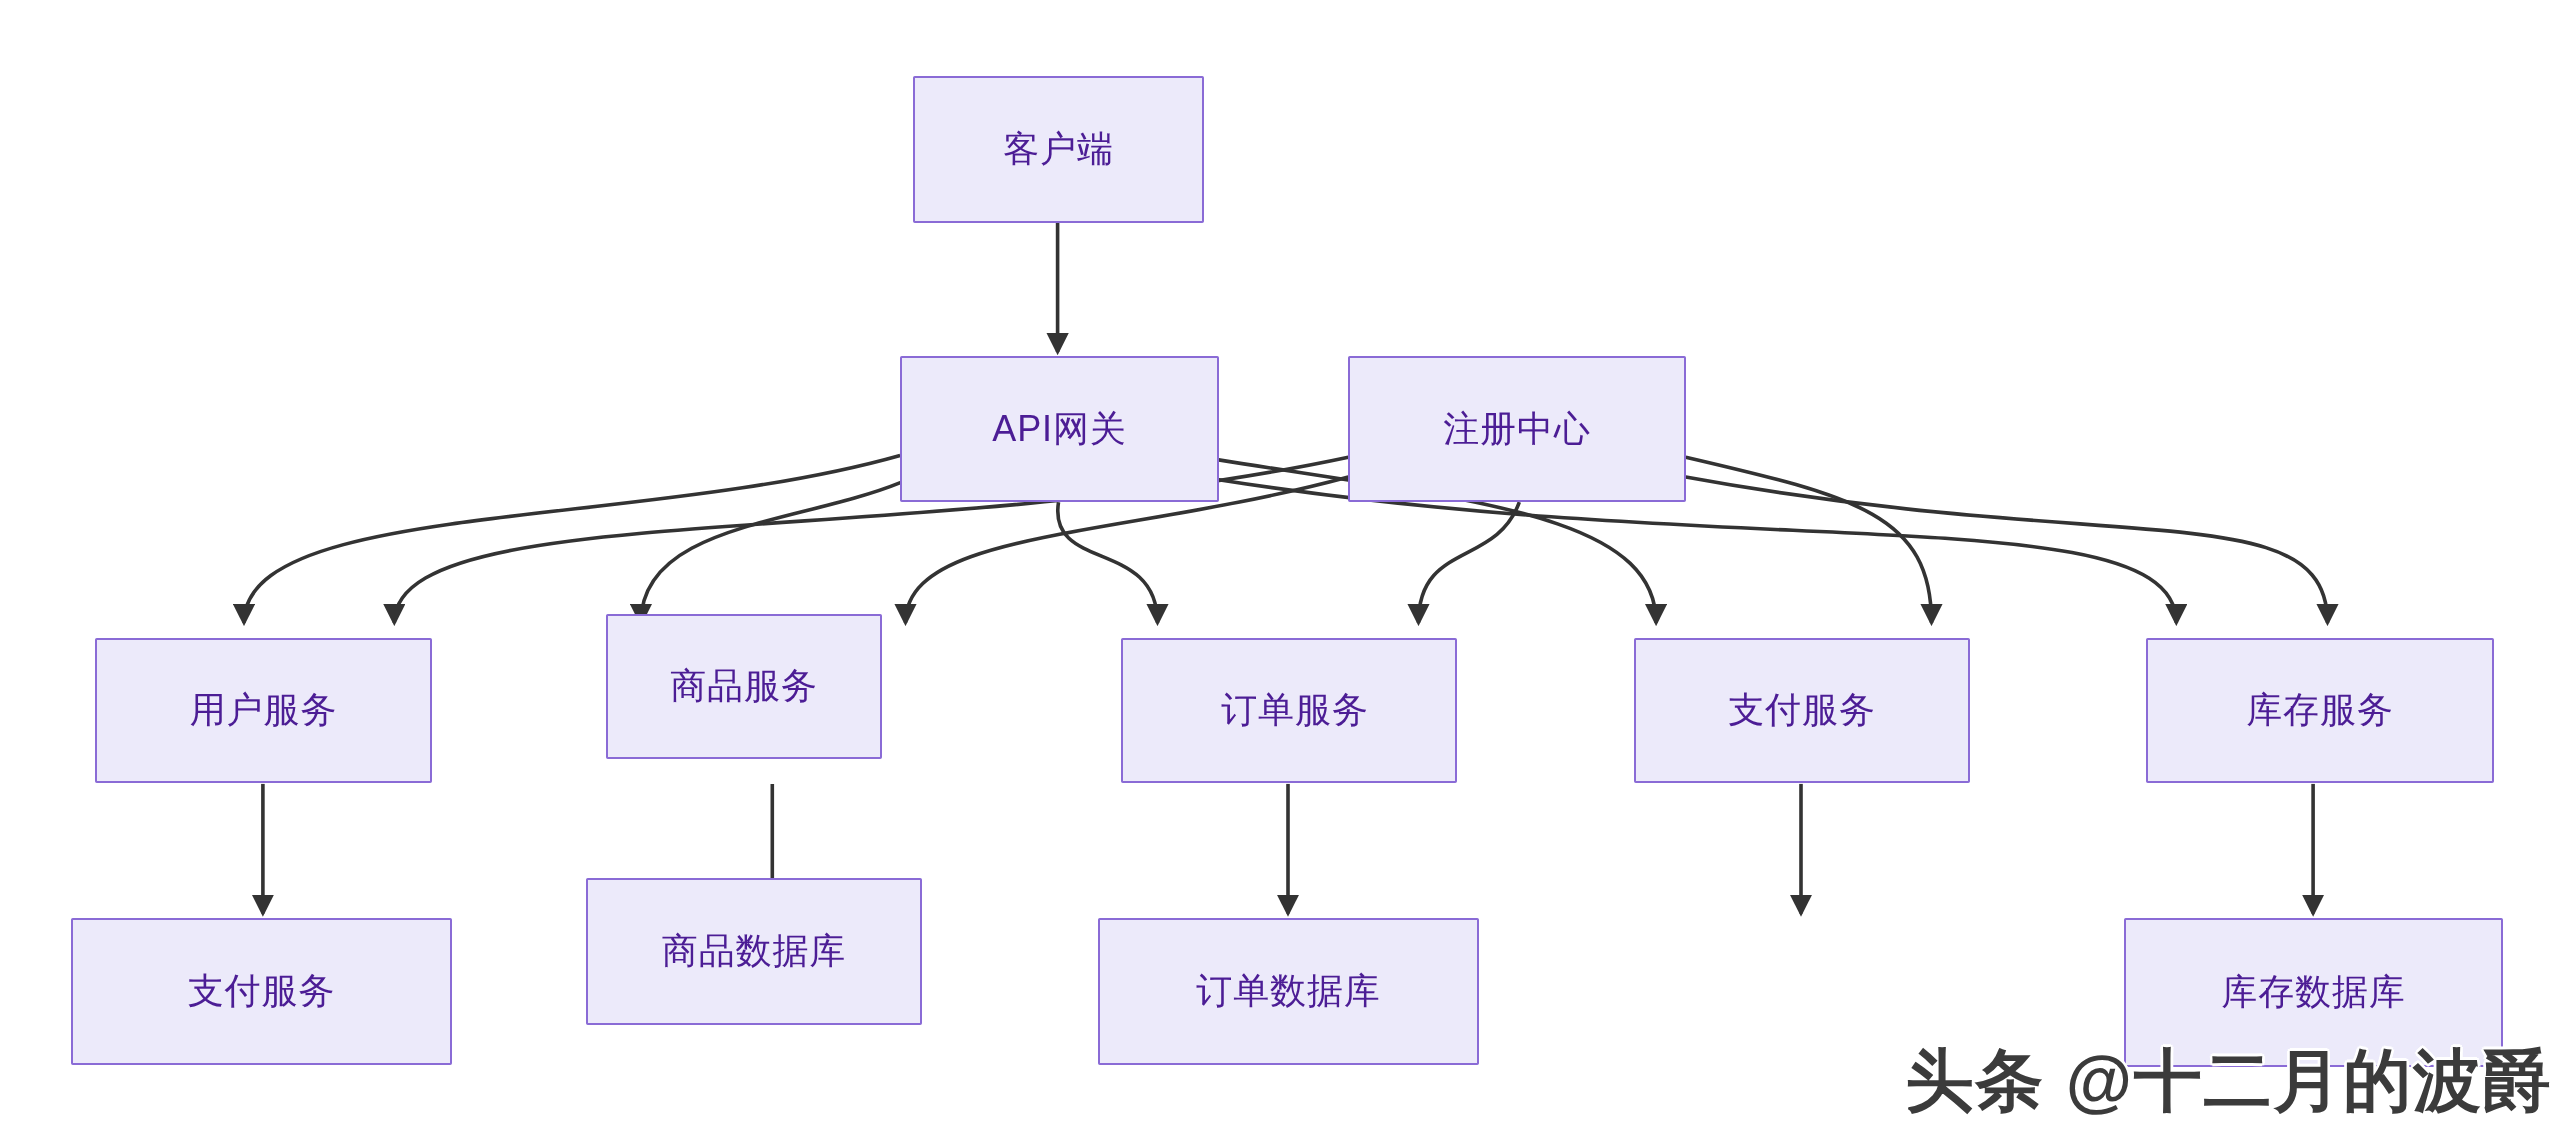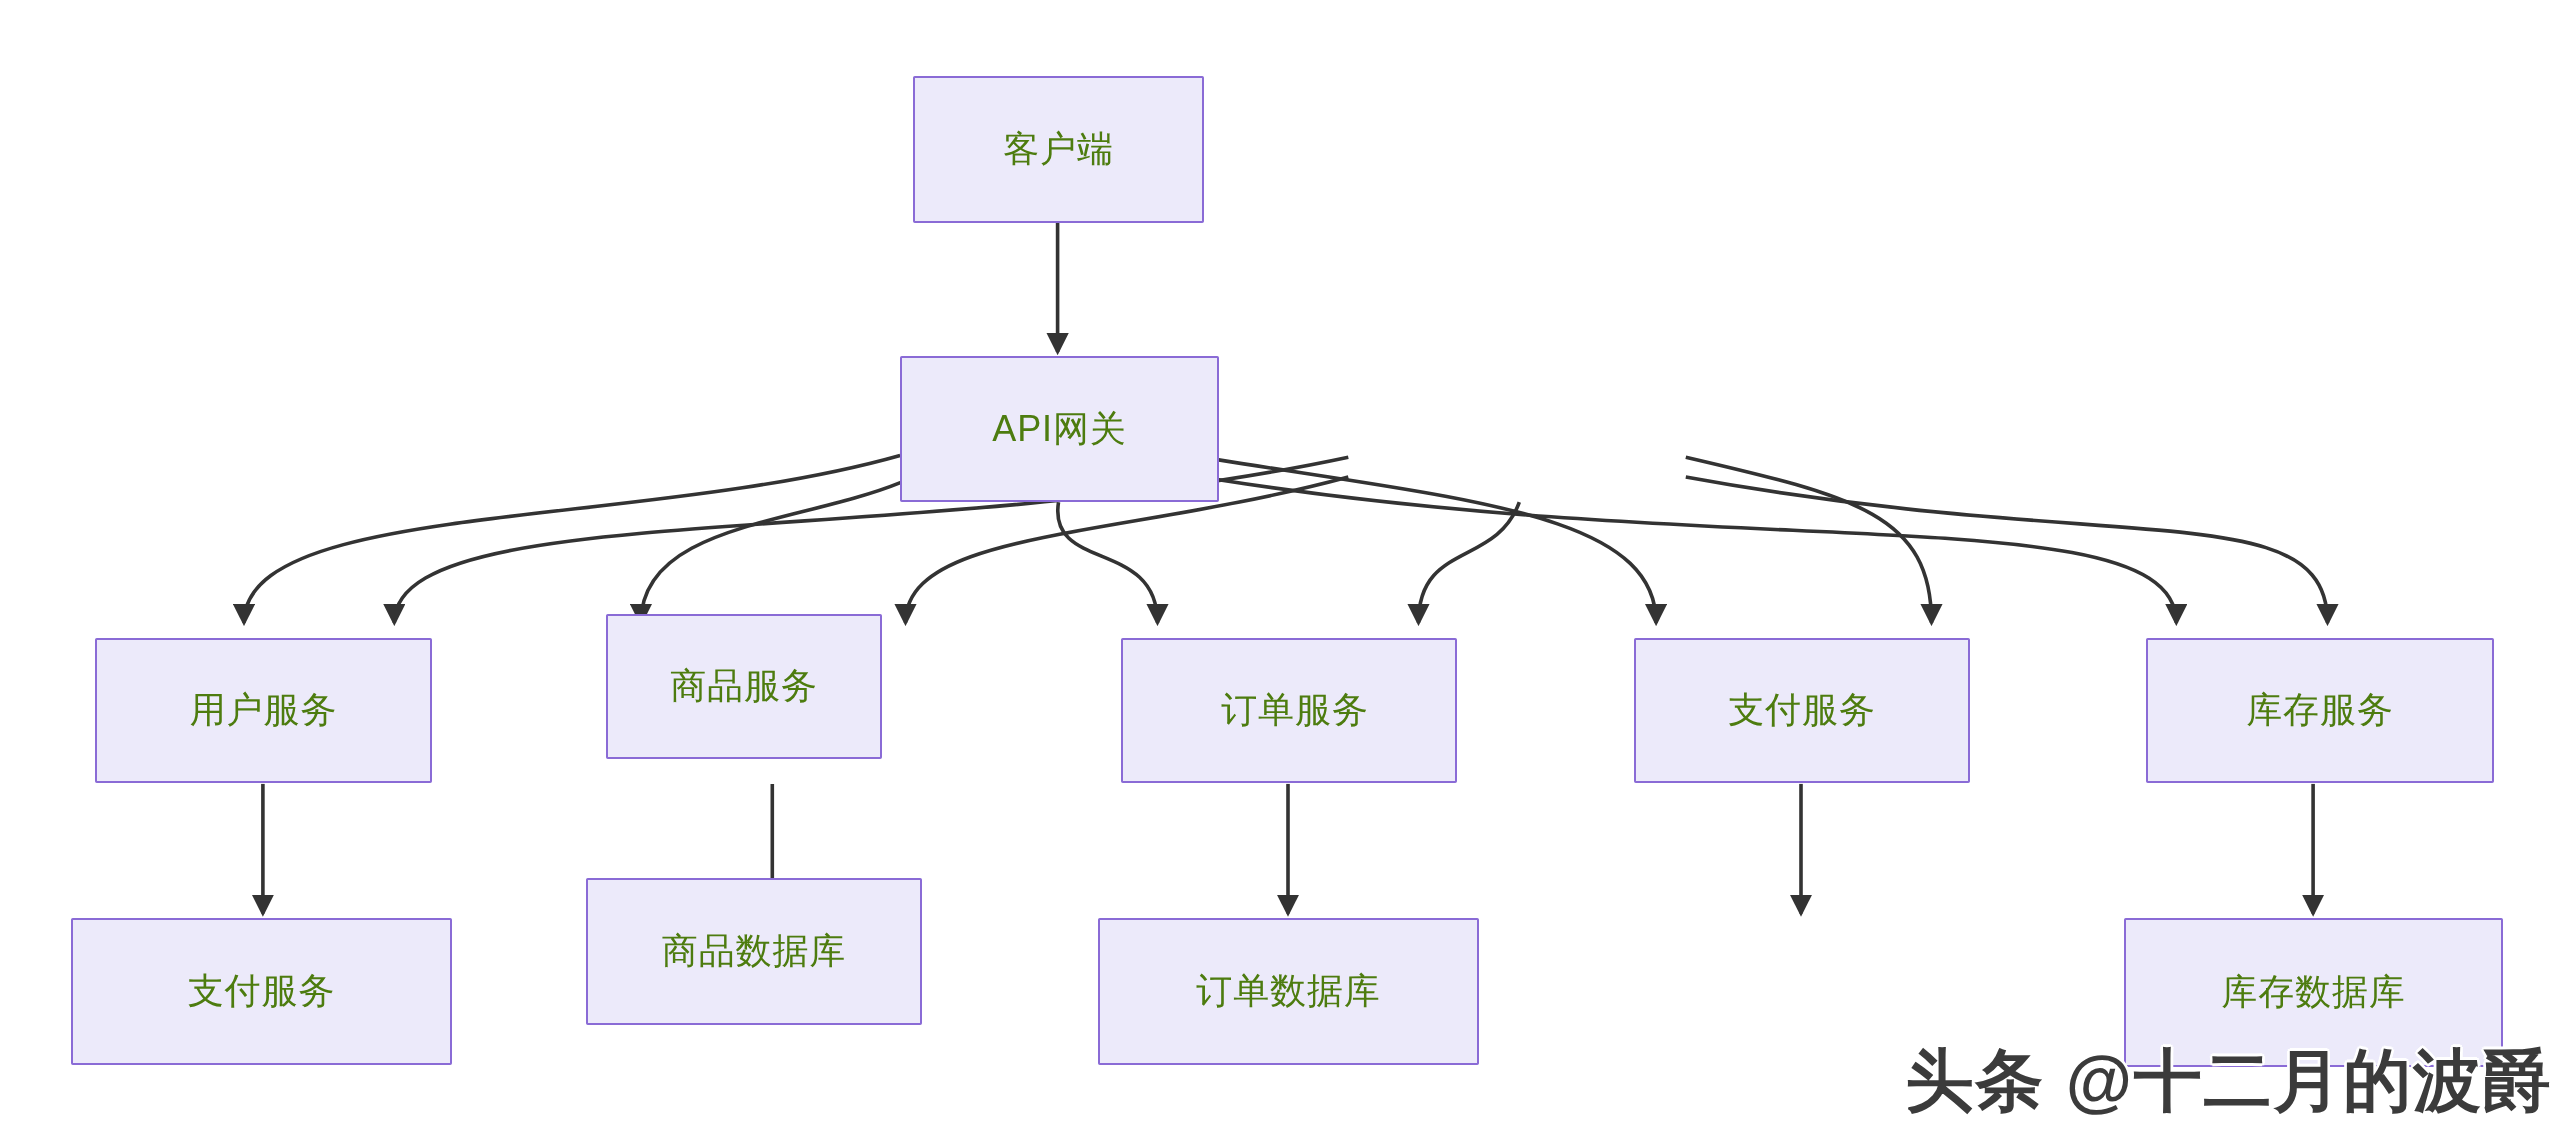--- a/index.html
+++ b/index.html
@@ -7,21 +7,21 @@
        font-family:"Liberation Sans","DejaVu Sans",sans-serif;}
   .stage{position:relative;width:2576px;height:1134px;background:#ffffff;}
   svg.edges{position:absolute;left:0;top:0;width:2576px;height:1134px;}
   .node{
     position:absolute;
     box-sizing:border-box;
     background:#ECEAFA;
     border:2.7px solid #8A6BD6;
     border-radius:1.8px;
     display:flex;align-items:center;justify-content:center;
-    font-size:36px;color:#4d7c0f;
+    font-size:36px;color:#4c1d95;
     letter-spacing:0.9px;
     white-space:nowrap;
   }
   
   #n-client            {left:913px;top:76px;  width:291px;height:147px;}
   #n-api-gateway       {left:900px;top:356px; width:319px;height:146px;}
   #n-registry          {left:1348px;top:356px; width:338px;height:146px;}
   #n-user-service      {left:95px; top:638px; width:337px;height:145px;}
   #n-product-service   {left:606px; top:614px; width:276px;height:145px;}
   #n-order-service     {left:1121px;top:638px; width:336px;height:145px;padding-left:12px;}
@@ -71,20 +71,21 @@
       <path d="M 292 871 L 292 1015" marker-end="url(#ah)"></path>
       <path d="M 858 871 L 858 1015" marker-end="url(#ah)"></path>
       <path d="M 1431 871 L 1431 1015" marker-end="url(#ah)"></path>
       <path d="M 2001 871 L 2001 1015" marker-end="url(#ah)"></path>
       <path d="M 2570 871 L 2570 1015" marker-end="url(#ah)"></path>
     </g>
   </svg>
 
   <div class="node" id="n-client">客户端</div>
   <div class="node" id="n-api-gateway">API网关</div>
+  <div class="node" id="n-registry">注册中心</div>
 
   <div class="node" id="n-user-service">用户服务</div>
   <div class="node" id="n-product-service">商品服务</div>
   <div class="node" id="n-order-service">订单服务</div>
   <div class="node" id="n-payment-service">支付服务</div>
   <div class="node" id="n-inventory-service">库存服务</div>
 
   <div class="node" id="n-user-db">支付服务</div>
   <div class="node" id="n-product-db">商品数据库</div>
   <div class="node" id="n-order-db">订单数据库</div>

